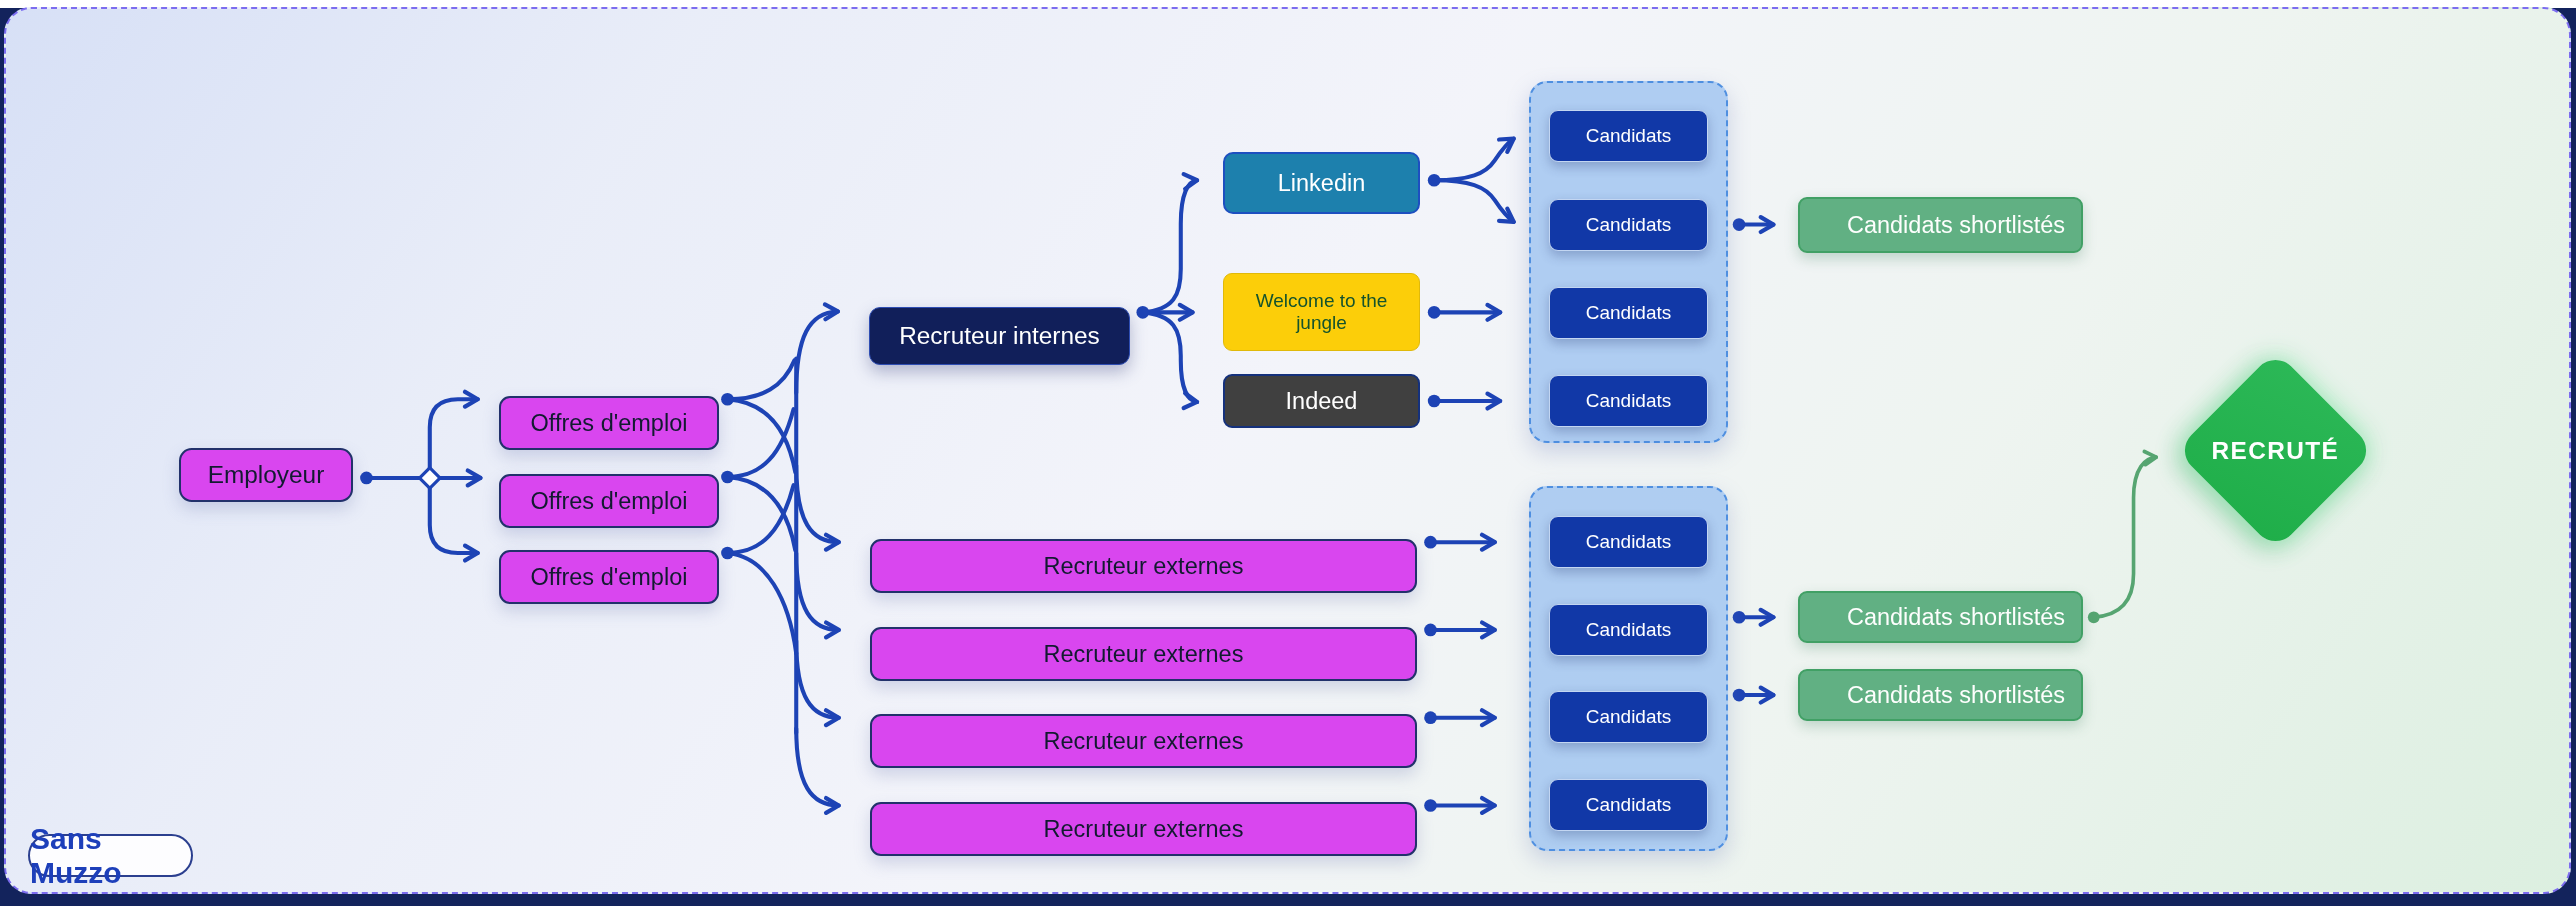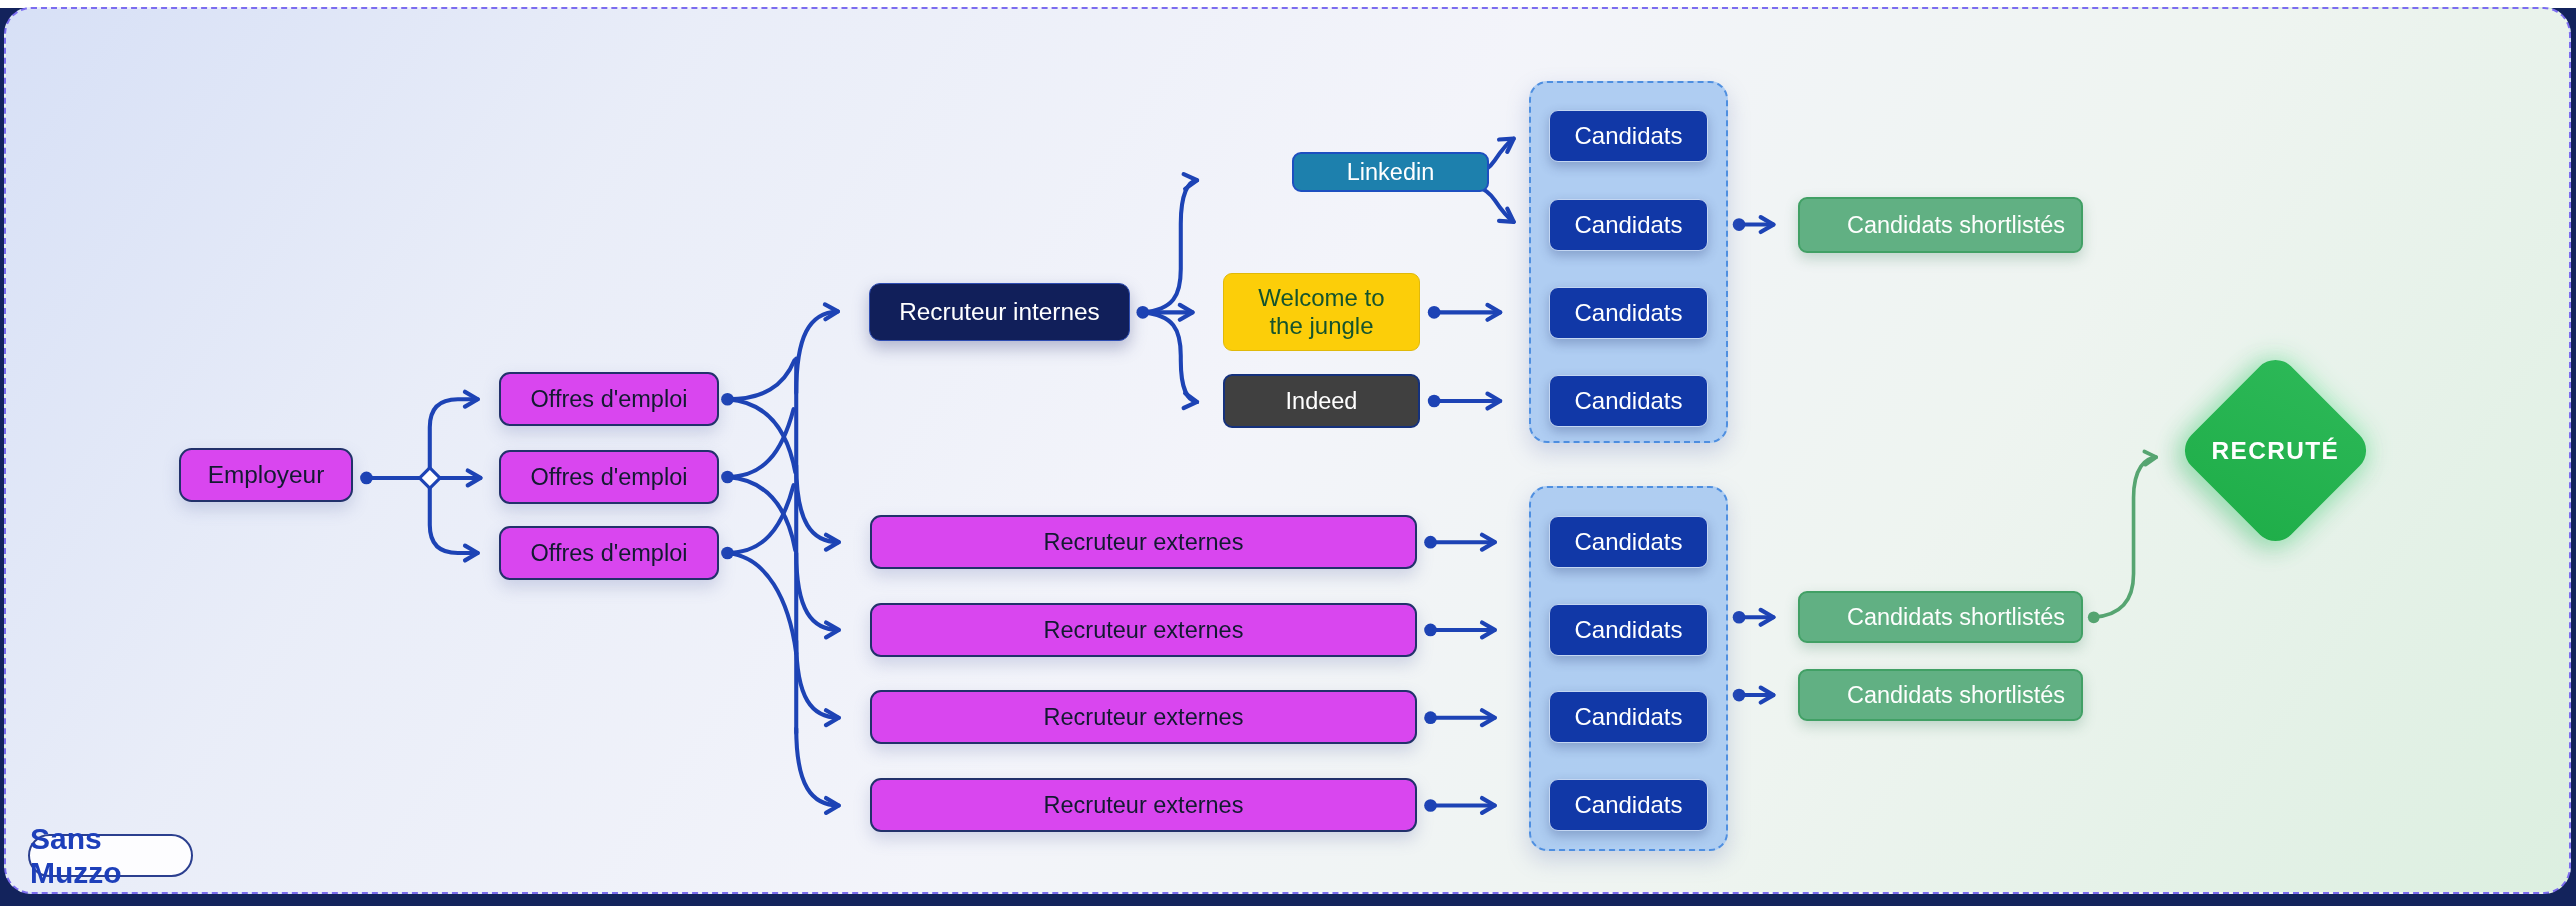--- a/index.html
+++ b/index.html
@@ -8,22 +8,22 @@
   .top-strip{position:absolute;left:0;top:0;width:2576px;height:8.1px;background:#ffffff;}
   .canvas{
     position:absolute;left:3.6px;top:7.2px;width:2563px;height:883px;
     border:2.7px dashed #7c6cf0;border-radius:27px;
     background:linear-gradient(125deg,#d7e0f6 0%,#e9edf8 22%,#f3f4fa 48%,#eef4f0 72%,#dcefe0 100%);
   }
   .node{position:absolute;display:flex;align-items:center;justify-content:center;
     text-align:center;box-sizing:border-box;z-index:3;}
   .white-box{background:#d946ef;border:2.7px solid #22316b;color:#121a30;
     box-shadow:0 7.2px 16.3px rgba(100,110,170,.25);}
-  .r12{border-radius:11px;} .r10{border-radius:9px;} .r14{border-radius:12.7px;}
-  .fs26{font-size:23.5px;} .fs27{font-size:24.4px;} .fs25{font-size:24px;}
+  .r12{border-radius:11px;margin-top:24px;} .r10{border-radius:9px;} .r14{border-radius:12.7px;}
+  .fs26{font-size:23.5px;} .fs27{font-size:24.4px;} .fs25{font-size:19px;}
   .dark-navy{background:#111f5a;border:1.8px solid #2e4db3;color:#ffffff;
     box-shadow:0 7.2px 16.3px rgba(60,70,130,.35);}
   .linkedin{background:#1d80ad;border:2.7px solid #1d4fc0;color:#ffffff;}
   .wttj{background:#fcce09;border:1.8px solid #e0b90a;color:#14532d;line-height:1.18;padding:0 31px;}
   .indeed{background:#404040;border:2.7px solid #15317c;color:#ffffff;}
   .pool{position:absolute;background:rgba(160,197,240,.82);border:2.7px dashed #4f8fe0;
     border-radius:18px;box-shadow:0 9px 22px rgba(100,120,180,.28);z-index:2;box-sizing:border-box;}
   .candidat{background:#1138a7;border:1.8px solid #c3d6f2;color:#ffffff;border-radius:9px;
     box-shadow:0 4.5px 11px rgba(40,60,120,.30);}
   .shortlist{background:#61b083;border:2.7px solid #41a065;color:#fdfefd;border-radius:9px;
@@ -129,21 +129,21 @@
   </svg>
 
   <div class="node white-box r14 fs27" style="left:179px;top:448px;width:174px;height:54px;">Employeur</div>
 
   <div class="node white-box r12 fs26" style="left:499px;top:372px;width:220px;height:54px;">Offres d'emploi</div>
   <div class="node white-box r12 fs26" style="left:499px;top:450px;width:220px;height:54px;">Offres d'emploi</div>
   <div class="node white-box r12 fs26" style="left:499px;top:526px;width:220px;height:54px;">Offres d'emploi</div>
 
   <div class="node dark-navy r12 fs27" style="left:869px;top:283px;width:261px;height:58px;">Recruteur internes</div>
 
-  <div class="node linkedin r10 fs26" style="left:1292px;top:152px;width:197px;height:40px;">Linkedin</div>
+  <div class="node linkedin r10 fs26" style="left:1223px;top:152px;width:197px;height:62px;border-radius:10px;">Linkedin</div>
   <div class="node wttj r10 fs25" style="left:1223px;top:273px;width:197px;height:78px;">Welcome to the jungle</div>
   <div class="node indeed r10 fs26" style="left:1223px;top:374px;width:197px;height:54px;">Indeed</div>
 
   <div class="pool" style="left:1529px;top:81px;width:199px;height:362px;"></div>
   <div class="node candidat fs25" style="left:1549px;top:110px;width:159px;height:52px;">Candidats</div>
   <div class="node candidat fs25" style="left:1549px;top:199px;width:159px;height:52px;">Candidats</div>
   <div class="node candidat fs25" style="left:1549px;top:287px;width:159px;height:52px;">Candidats</div>
   <div class="node candidat fs25" style="left:1549px;top:375px;width:159px;height:52px;">Candidats</div>
 
   <div class="node shortlist fs26" style="left:1798px;top:197px;width:285px;height:56px;">Candidats shortlistés</div>

